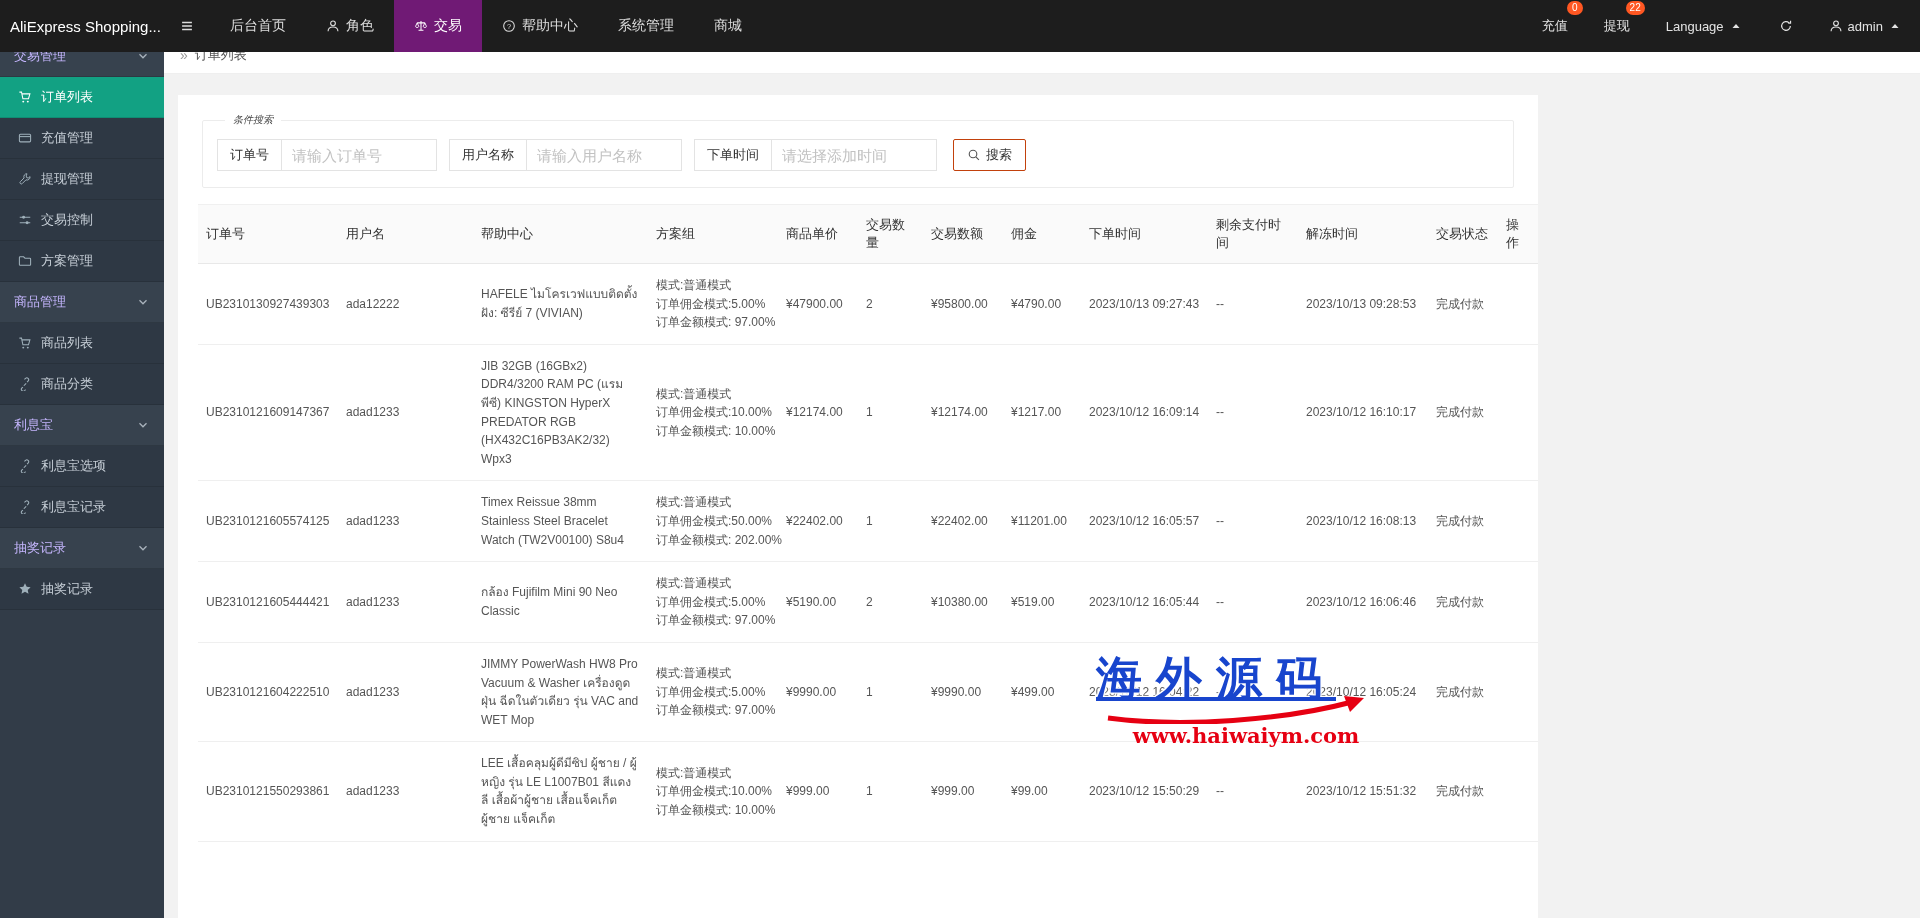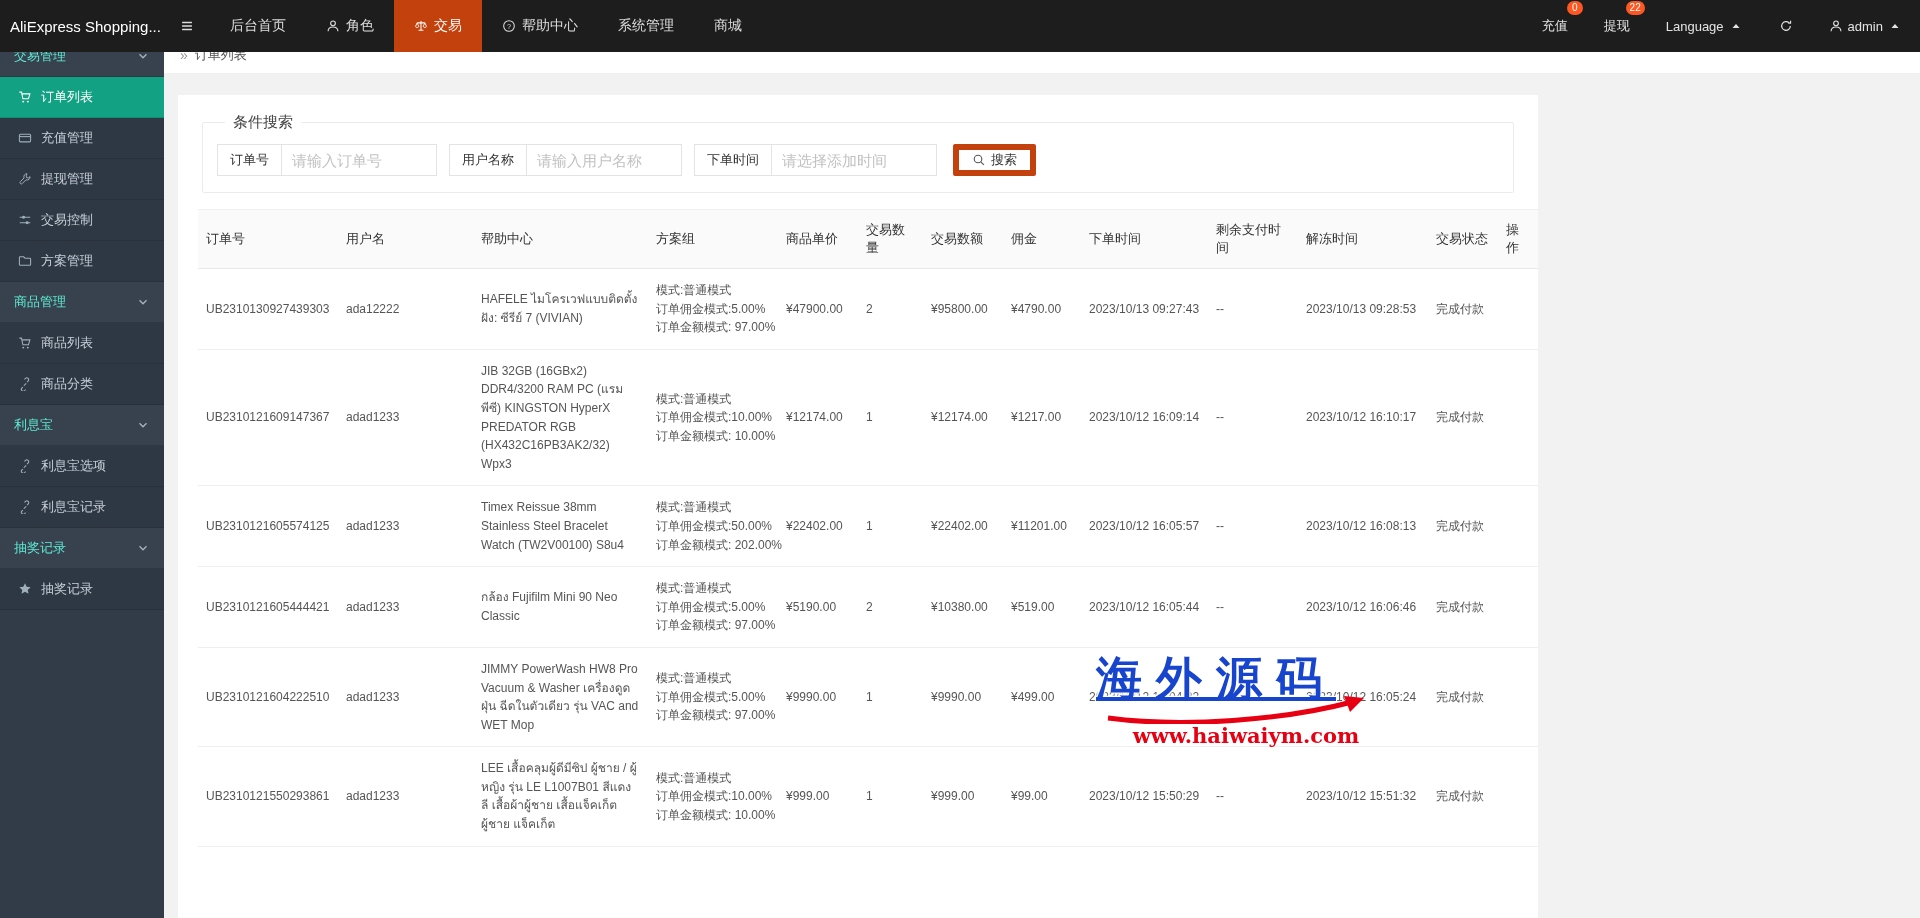--- a/index.html
+++ b/index.html
@@ -20,40 +20,40 @@
     width:164px; display:flex; align-items:center; padding:0 10px;
     color:#fff; font-size:15px; white-space:nowrap; overflow:hidden; text-overflow:ellipsis;
     background:#1d1d1d; flex:0 0 164px;
   }
   .hamburger { width:46px; display:flex; align-items:center; justify-content:center; color:#ddd; cursor:pointer; }
   .topnav { display:flex; align-items:stretch; }
   .nav-item {
     display:flex; align-items:center; gap:6px; padding:0 20px; font-size:14px;
     color:#ddd; cursor:pointer; white-space:nowrap;
   }
-  .nav-item.active { background:#c2410c; color:#fff;justify-content:center; }
+  .nav-item.active { background:#701a75; color:#fff;justify-content:center; }
   .top-right { margin-left:auto; display:flex; align-items:stretch; }
   .tr-item {
     position:relative; display:flex; align-items:center; gap:5px; padding:0 18px;
     font-size:13px; color:#e3e3e3; cursor:pointer; white-space:nowrap;
   }
   .tr-badge {
     position:absolute; top:1px; right:3px; background:#ff5722; color:#fff;
     font-size:10px; line-height:14px; min-width:16px; text-align:center;
     border-radius:8px; padding:0 4px;
   }
 
   
   .sidebar {
     position:absolute; top:36px; left:0; bottom:0; width:164px;
     background:#323c48; z-index:10;
   }
   .side-group {
     height:41px; display:flex; align-items:center; justify-content:space-between;
-    padding:0 14px; color:#5eead4; font-size:13px; background:#37424e;
+    padding:0 14px; color:#c4b5fd; font-size:13px; background:#37424e;
     border-bottom:1px solid rgba(0,0,0,.15); cursor:pointer;
   }
   .side-group .icon { color:#aab4bd; }
   .side-item {
     height:41px; display:flex; align-items:center; gap:9px; padding:0 14px 0 18px;
     color:#c6ced6; font-size:13px; background:#2e3844;
     border-bottom:1px solid rgba(0,0,0,.12); cursor:pointer;
   }
   .side-item .icon { color:#9fb0ba; }
   .side-item.active { background:#12a183; color:#fff; }
@@ -70,35 +70,35 @@
 
   
   .main { position:absolute; top:74px; left:164px; right:0; bottom:0; background:#f2f2f2; }
   .card {
     margin:21px 0 0 14px; width:1360px; min-height:824px;
     background:#fff; padding:16px 20px; position:relative;
   }
   fieldset.search-field {
     border:1px solid #ececec; border-radius:2px; margin:2px 4px 16px; padding:12px 14px 16px;
   }
-  fieldset.search-field legend { font-size:15px; color:#444; padding:0 8px; margin-left:8px; }
+  fieldset.search-field legend { font-size:10px; color:#444; padding:0 8px; margin-left:8px;font-style:italic; }
   .search-row { display:flex; align-items:center; gap:12px; }
   .igroup { display:inline-flex; height:32px; }
   .igroup .lbl {
     display:flex; align-items:center; padding:0 12px; border:1px solid #e3e3e3;
     background:#fff; font-size:13px; color:#333; white-space:nowrap;
   }
   .igroup input {
     width:155px; border:1px solid #e3e3e3; border-left:none; padding:0 10px;
     font-size:15px; color:#333; outline:none; font-family:inherit;
   }
   .igroup input::placeholder { color:#c2c2c2; }
   .btn-search {
     display:inline-flex; align-items:center; gap:5px; height:32px; padding:0 13px;
-    border:6px solid #c2410c; background:#fff; border-radius:2px; font-size:13px;
+    border:1px solid #c2410c; background:#fff; border-radius:2px; font-size:13px;
     color:#333; cursor:pointer; margin-left:4px; font-family:inherit;
   }
   .btn-search .icon { color:#555; }
 
   
   table.orders { width:1322px; border-collapse:collapse; table-layout:fixed; margin-top:4px; }
   table.orders th {
     background:#fafafa; font-weight:normal; text-align:left; font-size:13px; color:#333;
     padding:11px 8px; border-bottom:1px solid #e8e8e8; border-top:1px solid #f0f0f0;
   }

